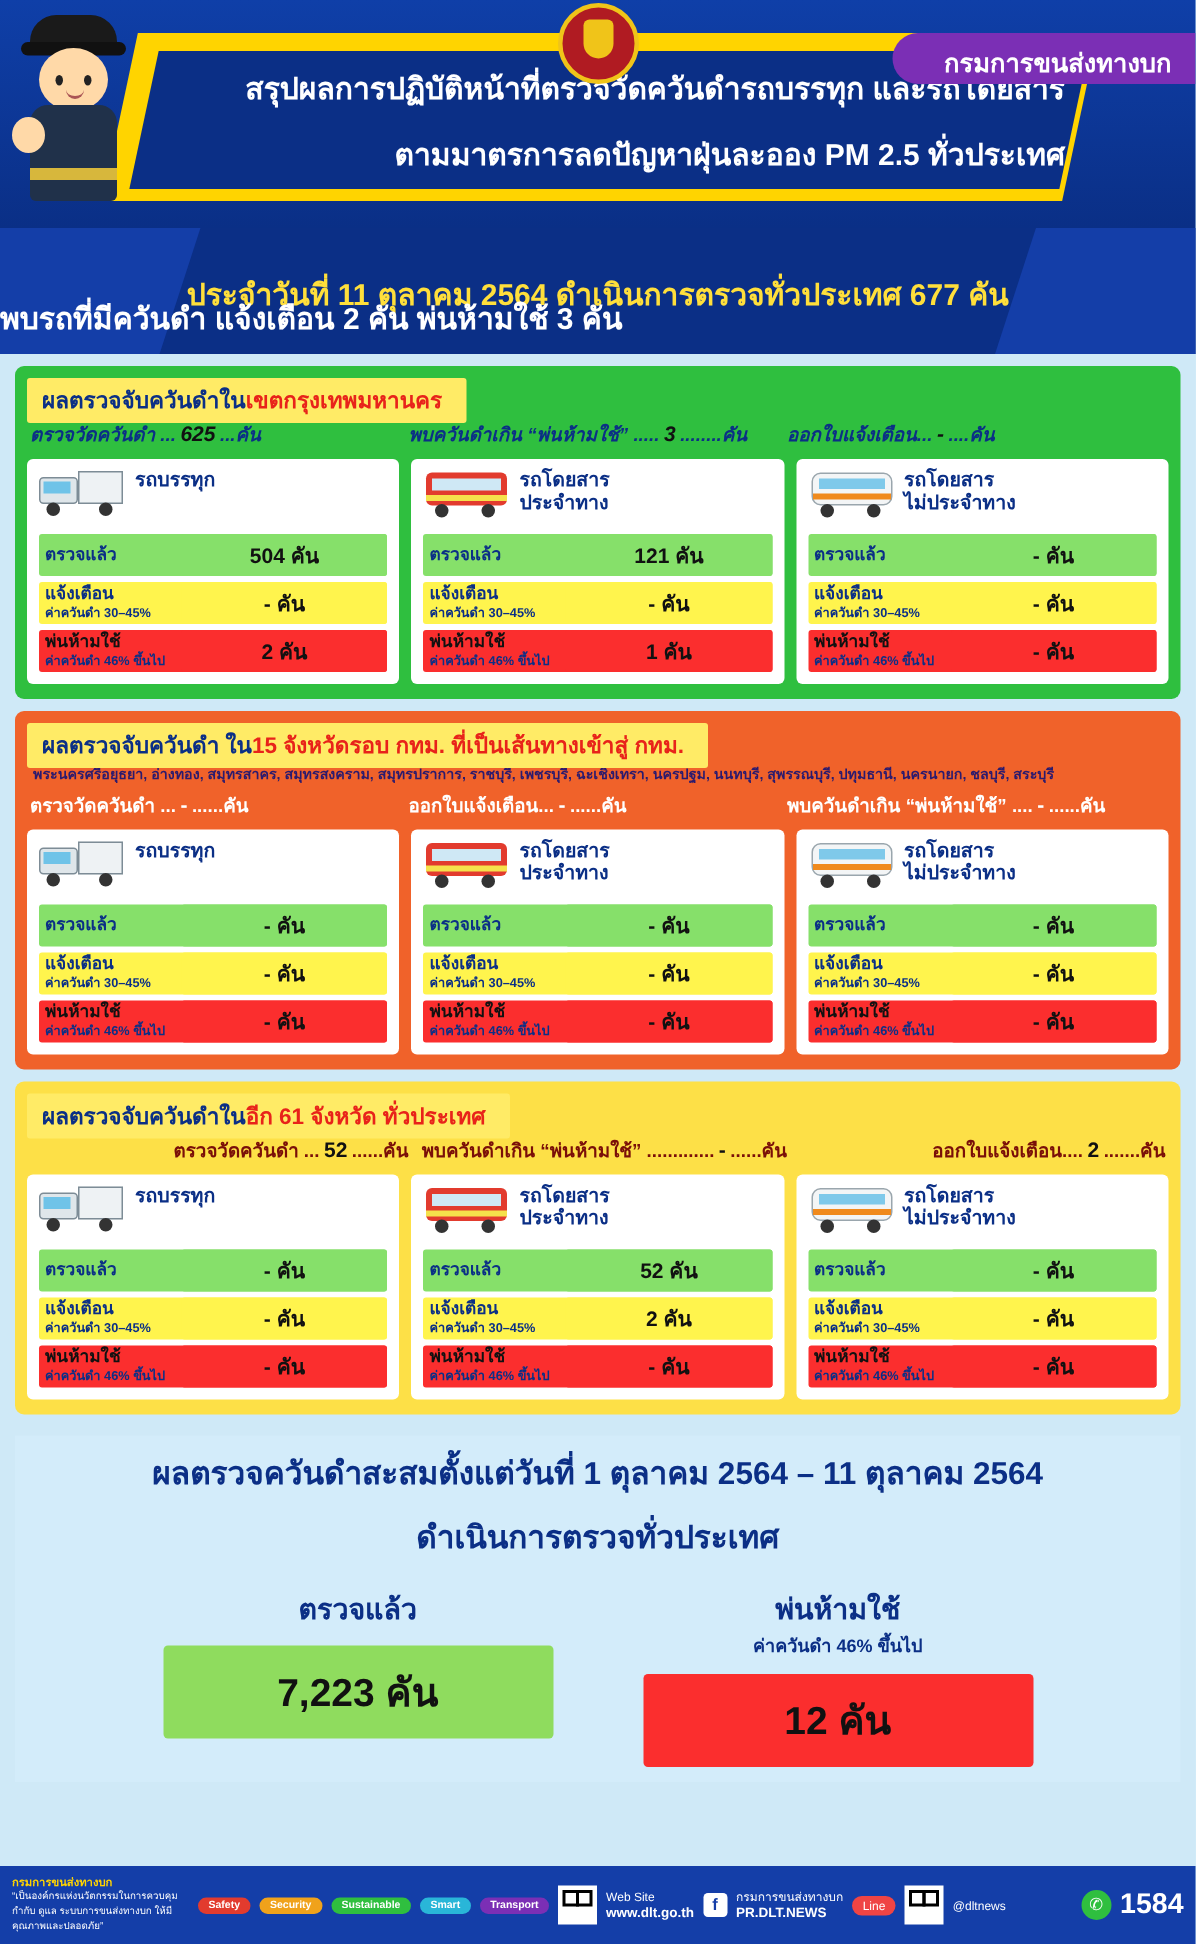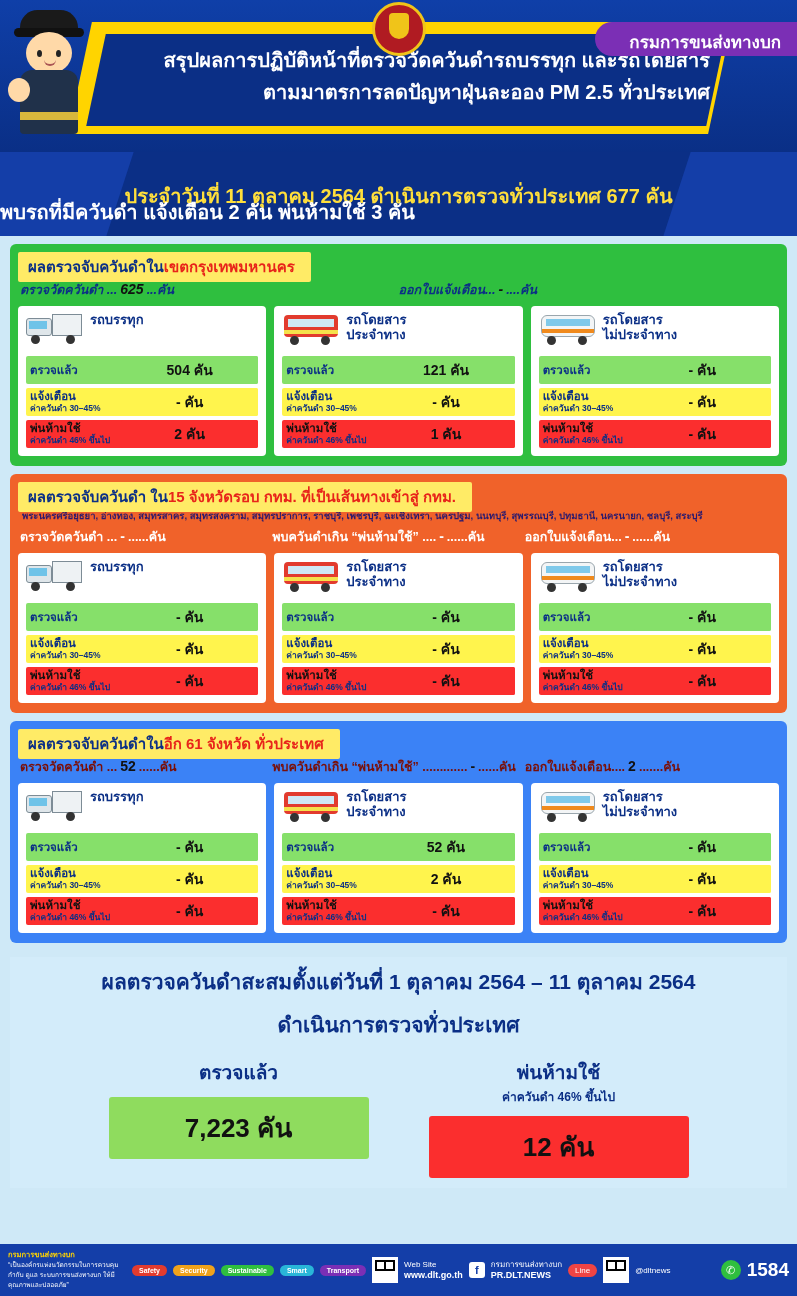--- a/index.html
+++ b/index.html
@@ -26,21 +26,21 @@
   .header .blue-band {
     position: absolute; left: 96px; top: 34px; width: 620px; height: 92px;
     background: #0b2f86;
     transform: skewX(-12deg);
   }
   .header .title-wrap {
     position: absolute; left: 110px; top: 44px; width: 600px;
     text-align: right; color: #ffffff; z-index: 5;
   }
   .header .title-wrap .l1 { font-size: 20px; font-weight: bold; line-height: 32px; }
-  .header .title-wrap .l2 { font-size: 20px; font-weight: bold; line-height: 32px; }
+  .header .title-wrap .l2 { font-size: 20px; font-weight: bold; line-height: 32px; margin-top: 12px; }
   .dept-pill {
     position: absolute; right: 0; top: 22px; height: 34px;
     background: #7b2fb5; color: #fff; font-size: 17px; font-weight: bold;
     padding: 6px 16px 6px 34px; border-top-left-radius: 18px; border-bottom-left-radius: 18px;
     z-index: 6;
   }
   .logo {
     position: absolute; left: 50%; margin-left: -30px; top: 2px; width: 60px; height: 58px; z-index: 7;
   }
   .logo .circ { width: 54px; height: 54px; border-radius: 50%; background: #b01b22; border: 3px solid #f0c419; margin: 0 auto; position: relative; }
@@ -66,34 +66,34 @@
   .dateband .chev2 {
     position:absolute; right:-40px; top:0; width:160px; height:84px; background:#143ea8; transform: skewX(-18deg);
   }
   .dateband .line1 { position:absolute; left:0; right:0; top:28px; text-align:center; color:#ffdf3b; font-size:20px; font-weight:bold; }
   .dateband .line2 { position:absolute; left:0; right:0; top:44px; text-align:left; color:#ffffff; font-size:20px; font-weight:bold; }
 
   
   .section { margin: 8px 10px; border-radius: 6px; padding: 8px 8px 10px 8px; position: relative; }
   .sec1 { background: #2fbf3f; }
   .sec2 { background: #f0622a; }
-  .sec3 { background: #3b82f6; }
+  .sec3 { background: #fde047; }
 
   .sec-title-wrap { position: relative; height: 24px; }
   .sec-title {
     display:inline-block; background:#ffeb66; color:#0b2f86; font-size:15px; font-weight:bold;
     padding:3px 16px 3px 10px; border-radius:2px;
   }
   .sec-title .accent { color:#e8231a;margin-top:40px; }
   .sec-sub { font-size: 9.5px; color:#2b1a6e; margin: 2px 0 0 4px; font-weight: bold; }
 
   .sec-stats { display:flex; margin-top:4px; padding: 0 2px; font-size: 12.5px; font-weight: bold; color:#0b2f86; }
   .sec1 .sec-stats { color:#0b2f86;font-style:italic; }
   .sec2 .sec-stats { color:#ffffff; }
-  .sec3 .sec-stats { color:#7a0f08; }
+  .sec3 .sec-stats { color:#7a0f08;text-align:right; }
   .stat { flex: 1; white-space: nowrap; }
   .stat .num { color:#111; font-weight:bold; font-size:14px; padding: 0 3px; }
   .sec2 .stat .num { color: #fff; }
 
   .cards { display:flex; gap:8px; margin-top:6px; }
   .card { flex:1; background:#ffffff; border-radius:4px; padding:6px 8px 8px 8px; }
 
   .card-head { display:flex; align-items:flex-start; gap:6px; height:40px; }
   .veh { width:58px; height:34px; position:relative; flex:0 0 58px; }
   .veh-label { font-size:13px; font-weight:bold; color:#0b2f86; line-height:15px; }
@@ -202,20 +202,21 @@
     <div class="line1">ประจำวันที่ 11 ตุลาคม 2564  ดำเนินการตรวจทั่วประเทศ 677 คัน</div>
     <div class="line2">พบรถที่มีควันดำ    แจ้งเตือน 2 คัน     พ่นห้ามใช้  3 คัน</div>
   </div>
 
   <div class="section sec1">
     <div class="sec-title-wrap">
       <span class="sec-title"><span>ผลตรวจจับควันดำใน</span><span class="accent">เขตกรุงเทพมหานคร</span></span>
     </div>
     <div class="sec-stats">
       <div class="stat"><span>ตรวจวัดควันดำ ...</span><span class="num">625</span><span>...คัน</span></div>
+      <div class="stat"><span>พบควันดำเกิน “พ่นห้ามใช้” .....</span><span class="num">3</span><span>........คัน</span></div>
       <div class="stat"><span>ออกใบแจ้งเตือน...</span><span class="num">-</span><span>....คัน</span></div>
     </div>
     <div class="cards">
 
       <div class="card">
         <div class="card-head">
           <div class="veh truck">
               <div class="box"></div>
               <div class="cab"></div>
               <div class="win"></div>
@@ -291,22 +292,22 @@
     </div>
   </div>
 
   <div class="section sec2">
     <div class="sec-title-wrap">
       <span class="sec-title"><span>ผลตรวจจับควันดำ ใน</span><span class="accent">15 จังหวัดรอบ กทม. ที่เป็นเส้นทางเข้าสู่ กทม.</span></span>
     </div>
     <div class="sec-sub">พระนครศรีอยุธยา, อ่างทอง, สมุทรสาคร, สมุทรสงคราม, สมุทรปราการ, ราชบุรี, เพชรบุรี, ฉะเชิงเทรา, นครปฐม, นนทบุรี, สุพรรณบุรี, ปทุมธานี, นครนายก, ชลบุรี, สระบุรี</div>
     <div class="sec-stats">
       <div class="stat"><span>ตรวจวัดควันดำ ...</span><span class="num">-</span><span>......คัน</span></div>
+      <div class="stat"><span>ออกใบแจ้งเตือน...</span><span class="num">-</span><span>......คัน</span></div>
       <div class="stat"><span>พบควันดำเกิน “พ่นห้ามใช้” ....</span><span class="num">-</span><span>......คัน</span></div>
-      <div class="stat"><span>ออกใบแจ้งเตือน...</span><span class="num">-</span><span>......คัน</span></div>
     </div>
     <div class="cards">
 
       <div class="card">
         <div class="card-head">
           <div class="veh truck">
               <div class="box"></div>
               <div class="cab"></div>
               <div class="win"></div>
               <div class="w1"></div>

